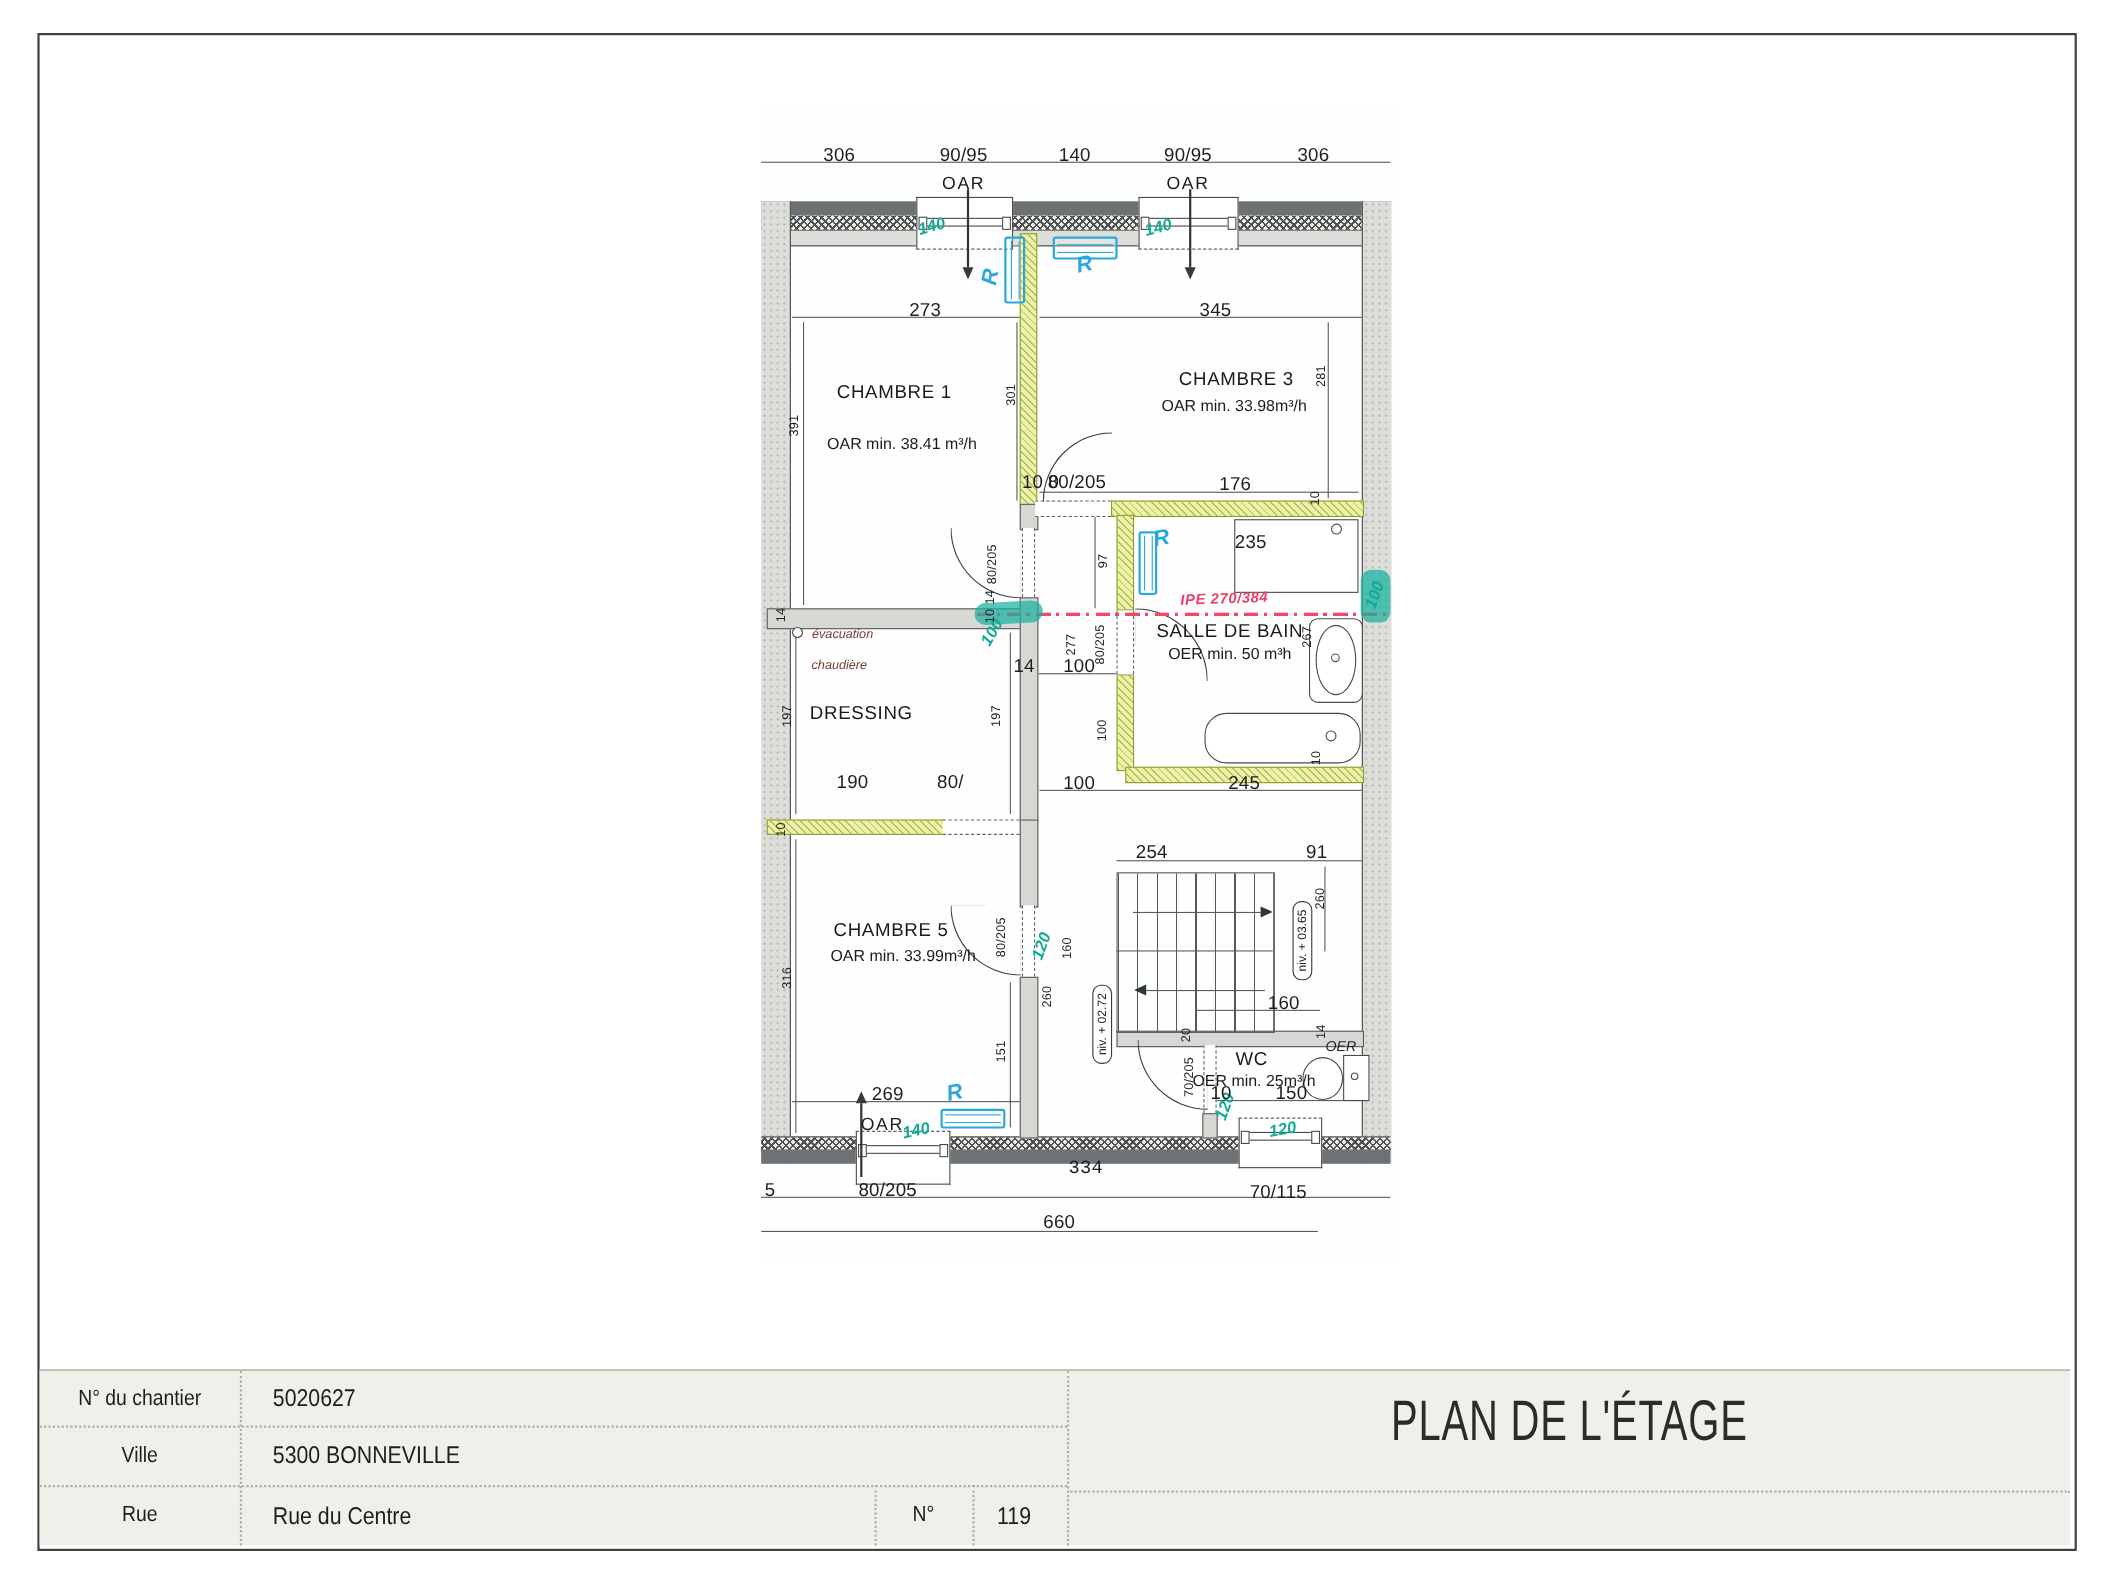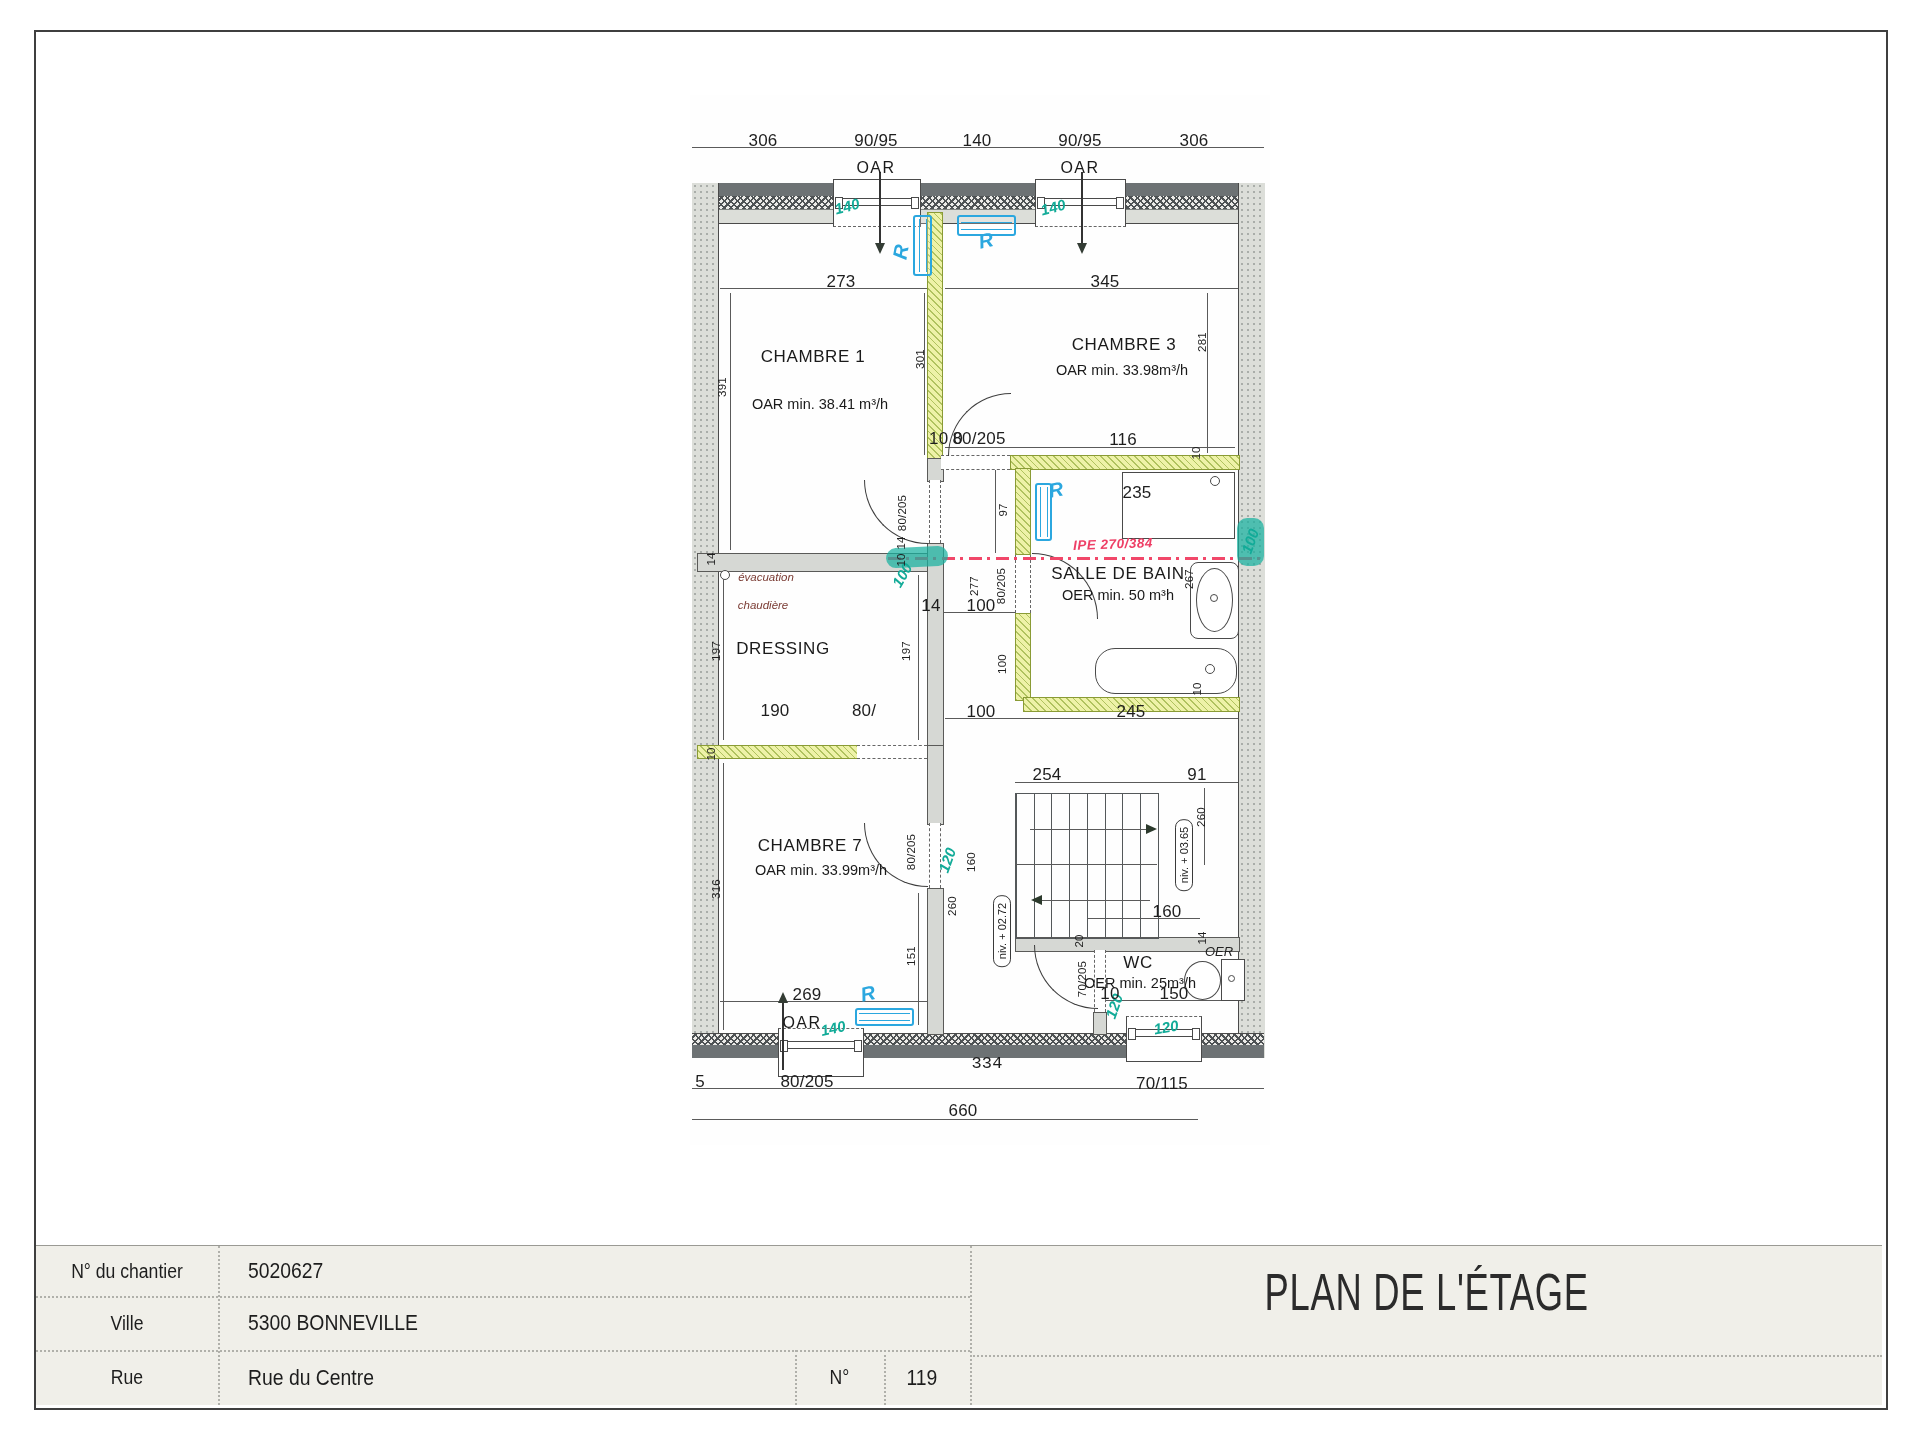--- a/index.html
+++ b/index.html
@@ -206,36 +206,36 @@
         <span class="pt ht" style="left: 257px; top: 765px; transform: translate(-50%, -50%) rotate(-70deg);">120</span>
         <span class="pt ht" style="left: 424px; top: 911px; transform: translate(-50%, -50%) rotate(-70deg);">120</span>
         <span class="pt hr" style="left: 211px; top: 157px; transform: translate(-50%, -50%) rotate(-80deg);">R</span>
         <span class="pt hr" style="left: 296px; top: 146px; transform: translate(-50%, -50%) rotate(-12deg);">R</span>
         <span class="pt hr" style="left: 366px; top: 395px; transform: translate(-50%, -50%) rotate(-10deg);">R</span>
         <span class="pt hr" style="left: 178px; top: 899px; transform: translate(-50%, -50%) rotate(-12deg);">R</span>
         <span class="pt hred" style="left: 423px; top: 449px; transform: translate(-50%, -50%) rotate(-2deg);">IPE 270/384</span>
         <span class="pt room" style="left: 123px; top: 262px;">CHAMBRE 1</span>
         <span class="pt room" style="left: 434px; top: 250px;">CHAMBRE 3</span>
         <span class="pt room" style="left: 93px; top: 554px; text-align: center;">DRESSING</span>
-        <span class="pt room" style="left: 120px; top: 751px;">CHAMBRE 7</span>
+        <span class="pt room" style="left: 120px; top: 751px;">CHAMBRE 5</span>
         <span class="pt room" style="left: 428px; top: 479px;">SALLE DE BAIN</span>
         <span class="pt room" style="left: 448px; top: 868px;">WC</span>
         <span class="pt vent" style="left: 130px; top: 309px;">OAR min. 38.41 m³/h</span>
         <span class="pt vent" style="left: 432px; top: 275px;">OAR min. 33.98m³/h</span>
         <span class="pt vent" style="left: 428px; top: 500px;">OER min. 50 m³h</span>
         <span class="pt vent" style="left: 131px; top: 775px;">OAR min. 33.99m³/h</span>
         <span class="pt vent" style="left: 450px; top: 888px;">OER min. 25m³/h</span>
         <span class="pt evac" style="left: 76px; top: 482px;">évacuation</span>
         <span class="pt evac" style="left: 73px; top: 510px;">chaudière</span>
         <span class="pt oeri" style="left: 529px; top: 856px;">OER</span>
         <span class="pt niv" style="left: 312px; top: 836px; transform: translate(-50%, -50%) rotate(-90deg);">niv. + 02.72</span>
         <span class="pt niv" style="left: 494px; top: 760px; transform: translate(-50%, -50%) rotate(-90deg);">niv. + 03.65</span>
         <span class="pt dim" style="left: 151px; top: 187px;">273</span>
         <span class="pt dim" style="left: 415px; top: 187px;">345</span>
-        <span class="pt dim" style="left: 433px; top: 345px;">116</span>
+        <span class="pt dim" style="left: 433px; top: 345px;">176</span>
         <span class="pt dim" style="left: 256px; top: 344px;">10 0</span>
         <span class="pt dim" style="left: 289px; top: 344px;">80/205</span>
         <span class="pt dim" style="left: 85px; top: 616px;">190</span>
         <span class="pt dim" style="left: 174px; top: 616px;">80/</span>
         <span class="pt dim" style="left: 241px; top: 511px;">14</span>
         <span class="pt dim" style="left: 291px; top: 511px;">100</span>
         <span class="pt dim" style="left: 291px; top: 617px;">100</span>
         <span class="pt dim" style="left: 441px; top: 617px;">245</span>
         <span class="pt dim" style="left: 357px; top: 680px;">254</span>
         <span class="pt dim" style="left: 507px; top: 680px;">91</span>

